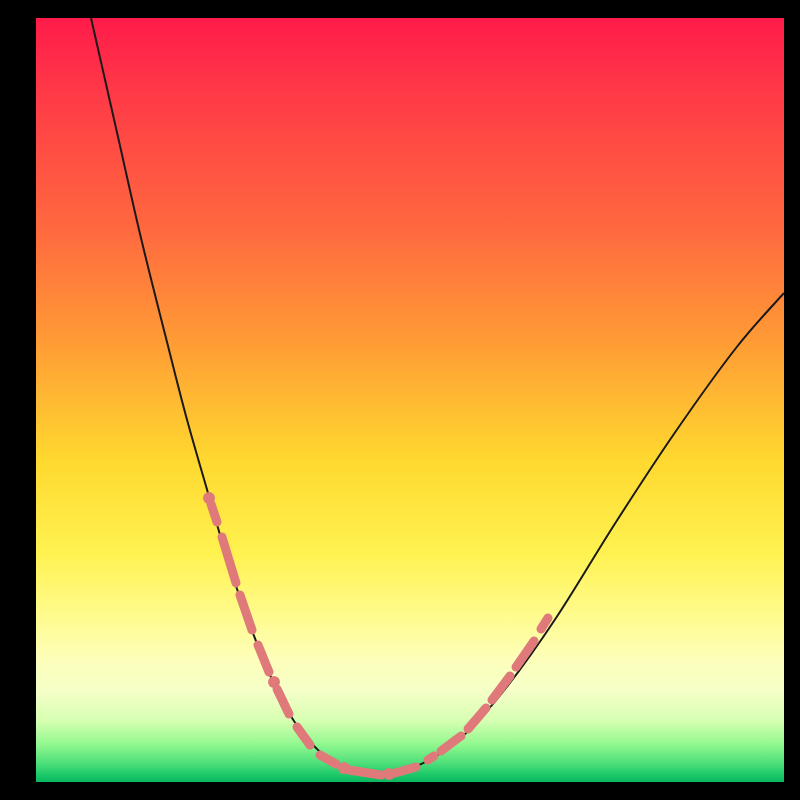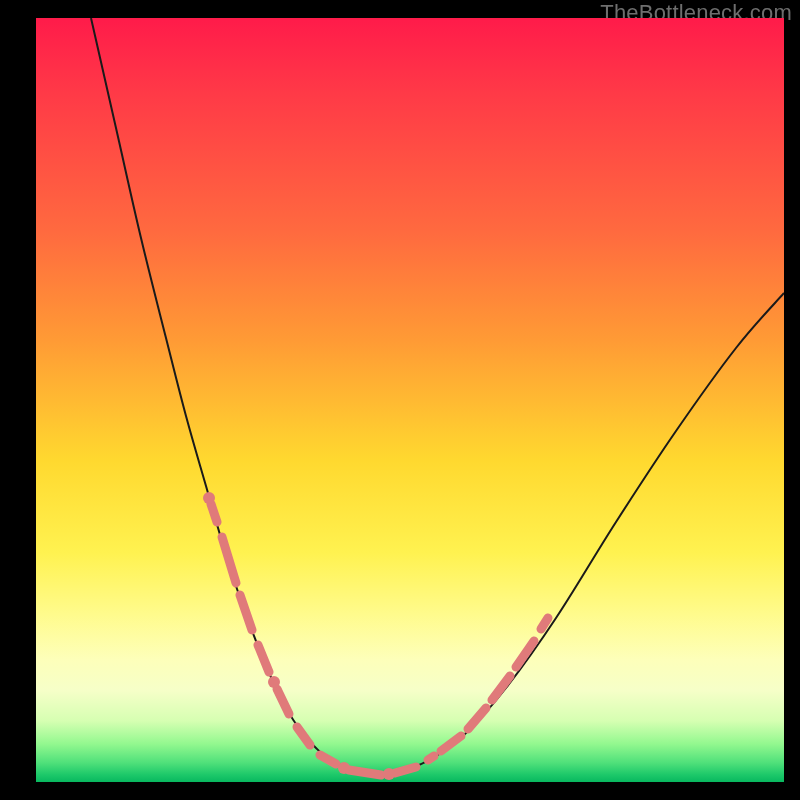--- a/index.html
+++ b/index.html
@@ -72,21 +72,20 @@
   }
   .dot {
     fill: #e07a7a;
     stroke: none;
   }
 </style>
 </head>
 <body>
 
 <div class="stage">
-  <div class="watermark">TheBottleneck.com</div>
 
   <div class="plot">
     <svg class="overlay" viewBox="0 0 748 764" preserveAspectRatio="none">
       <path id="curve-path" class="curve" d="M 55,0 C 59.5,19.8 71,70.4 80,110 C 89,149.6 96,182.2 105,220 C 114,257.8 121.9,287.96 130,320 C 138.1,352.04 142.8,371.36 150,398 C 157.2,424.64 163.7,446.04 170,468 C 176.3,489.96 179.6,502 185,520 C 190.4,538 194.6,551.8 200,568 C 205.4,584.2 209.6,595.6 215,610 C 220.4,624.4 224.6,635.4 230,648 C 235.4,660.6 239.6,669.56 245,680 C 250.4,690.44 253.7,697 260,706 C 266.3,715 272.8,722.98 280,730 C 287.2,737.02 290.1,740.14 300,745 C 309.9,749.86 322.4,755.74 335,757 C 347.6,758.26 358.3,755.42 370,752 C 381.7,748.58 389.2,744.66 400,738 C 410.8,731.34 417.4,727.24 430,715 C 442.6,702.76 453.8,690.7 470,670 C 486.2,649.3 500.2,629.88 520,600 C 539.8,570.12 558.4,537.66 580,504 C 601.6,470.34000000000003 618.4,444.32 640,413 C 661.6,381.68 680.56,354.84 700,330 C 719.44,305.16 739.36,284.9 748,275 "></path>
       <g id="marker-segs">
           <line x1="175" y1="486" x2="181" y2="504" class="dashseg"></line>
           <line x1="186" y1="519" x2="200" y2="565" class="dashseg"></line>
           <line x1="204" y1="577" x2="216" y2="612" class="dashseg"></line>
           <line x1="222" y1="627" x2="233" y2="654" class="dashseg"></line>
           <line x1="241" y1="671" x2="253" y2="696" class="dashseg"></line>

